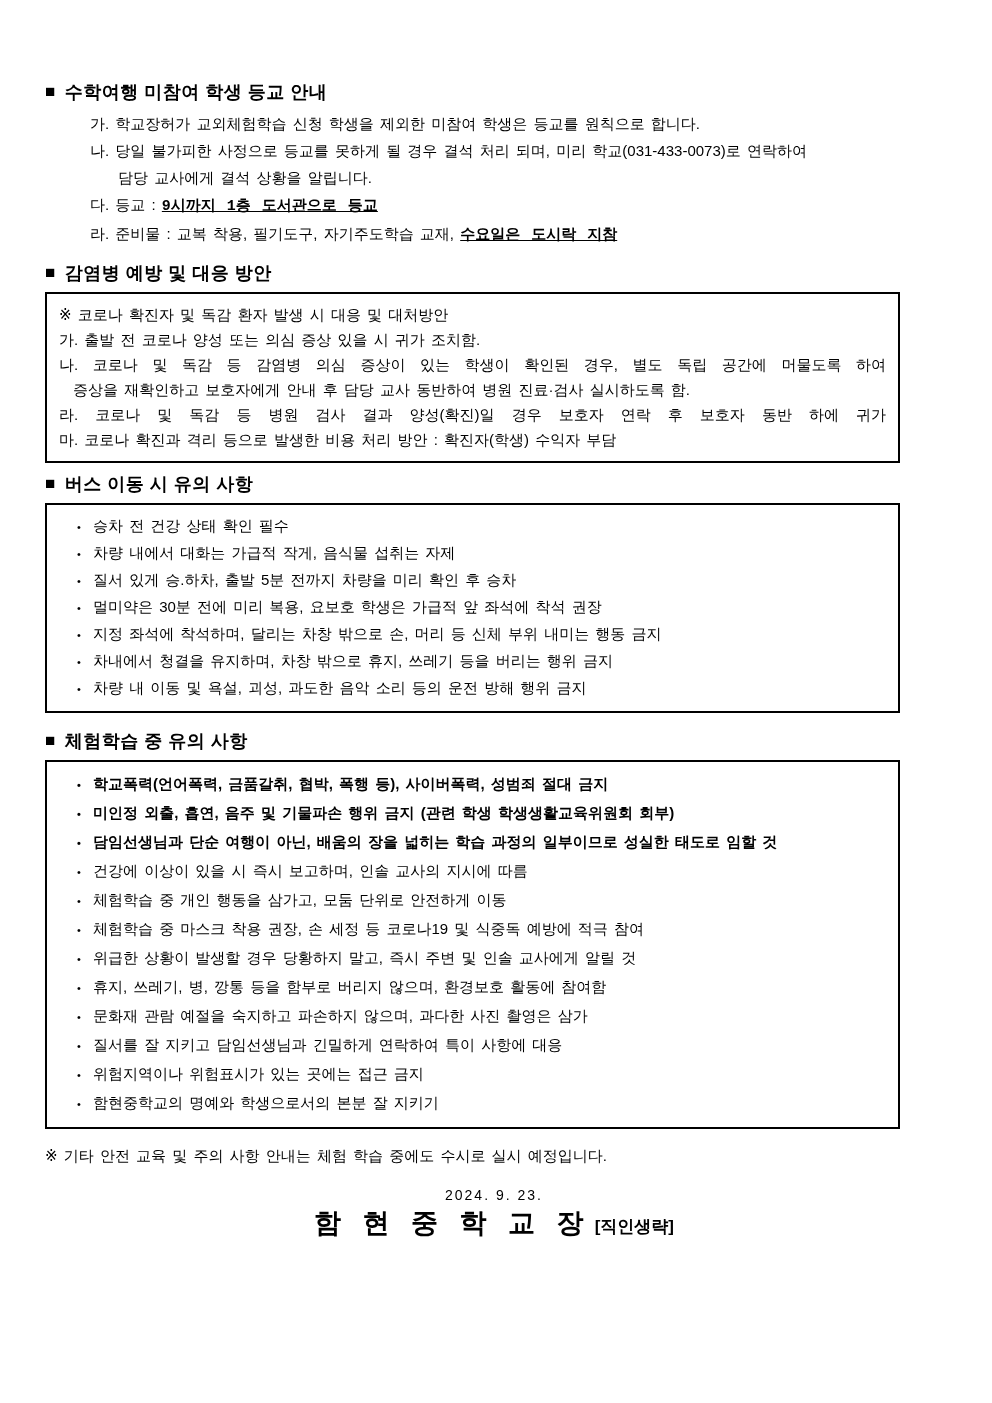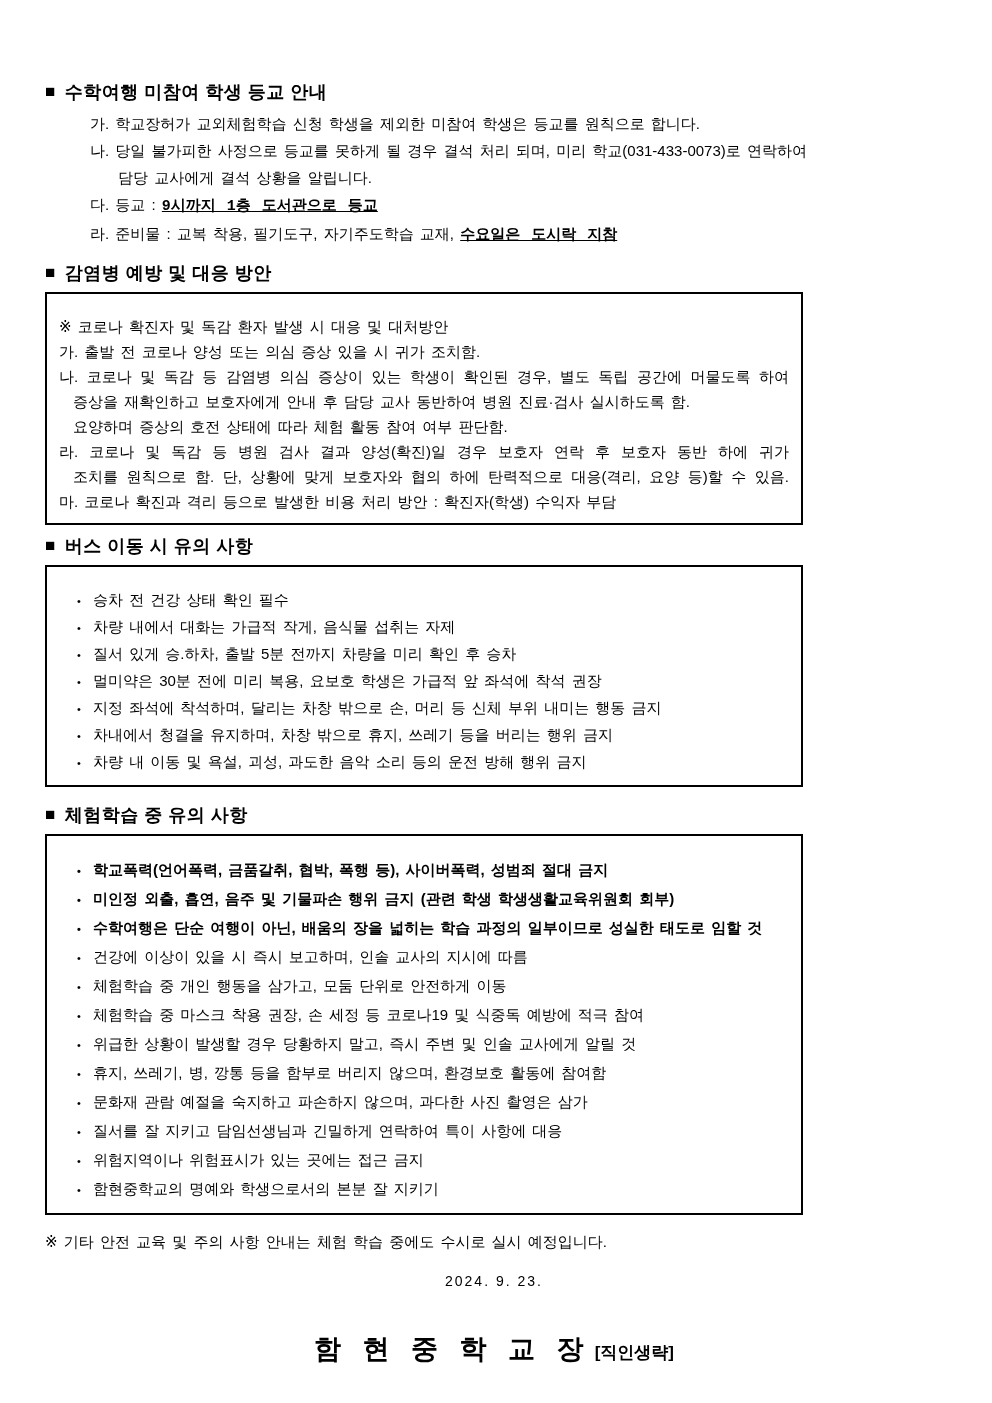--- a/index.html
+++ b/index.html
@@ -28,42 +28,42 @@
 
   
   .s1-list { margin: 6px 0 12px 45px; }
   .s1-line { line-height: 27px; white-space: nowrap; word-spacing: 2px; }
   .s1-cont { padding-left: 28px; }
   .emph { font-weight: bold; text-decoration: underline; font-family: Liberation Mono, monospace; }
 
   
   .box {
     border: 2px solid #000000;
-    width: 758px;
+    width: 855px;
     margin-top: 7px;
     margin-bottom: 0;
-    padding: 20px 12px 9px 12px;
+    padding: 8px 12px 9px 12px;
     overflow: hidden;
   }
   .bx-line { line-height: 25px; word-spacing: 2px; white-space: nowrap; }
   .bx-line.wrapline { white-space: normal; text-align: justify; text-align-last: justify; }
   .bx-cont { padding-left: 14px; }
 
   .bullet-line { display: flex; align-items: baseline; line-height: 26px; padding-left: 18px; word-spacing: 2px; white-space: nowrap; }
   .bullet-line .blt { width: 16px; flex: 0 0 16px; font-size: 11px; text-align: left; }
   .box3 .bullet-line { line-height: 27px; }
   .bold { font-weight: bold; }
 
   .mt-title2 { margin-top: 8px; }
   .mt-title3 { margin-top: 9px; }
   .mt-title4 { margin-top: 16px; }
 
   .note { margin-top: 15px; line-height: 24px; word-spacing: 2px; }
   .date-line { margin-top: 16px; text-align: center; font-size: 14px; letter-spacing: 2px; line-height: 23px; }
-  .signature { margin-top: 40px; text-align: center; line-height: 32px; white-space: nowrap; }
+  .signature { text-align: center; line-height: 32px; white-space: nowrap; }
   .sig-main { font-size: 27px; font-weight: bold; letter-spacing: 7px; }
   .sig-seal { font-size: 17px; font-weight: bold; letter-spacing: 0; }
 </style>
 </head>
 <body>
 
 <div class="page">
 
   <div class="sec-title">
     <span class="marker">■</span>
@@ -79,23 +79,21 @@
 
   <div class="sec-title mt-title2">
     <span class="marker">■</span>
     <span>감염병 예방 및 대응 방안</span>
   </div>
   <div class="box box1">
     <div class="bx-line">※ 코로나 확진자 및 독감 환자 발생 시 대응 및 대처방안</div>
     <div class="bx-line">가. 출발 전 코로나 양성 또는 의심 증상 있을 시 귀가 조치함.</div>
     <div class="bx-line wrapline">나. 코로나 및 독감 등 감염병 의심 증상이 있는 학생이 확인된 경우, 별도 독립 공간에 머물도록 하여</div>
     <div class="bx-line bx-cont">증상을 재확인하고 보호자에게 안내 후 담당 교사 동반하여 병원 진료·검사 실시하도록 함.</div>
-    <div class="bx-line bx-cont">요양하며 증상의 호전 상태에 따라 체험 활동 참여 여부 판단함.</div>
     <div class="bx-line wrapline">라. 코로나 및 독감 등 병원 검사 결과 양성(확진)일 경우 보호자 연락 후 보호자 동반 하에 귀가</div>
-    <div class="bx-line bx-cont wrapline">조치를 원칙으로 함. 단, 상황에 맞게 보호자와 협의 하에 탄력적으로 대응(격리, 요양 등)할 수 있음.</div>
     <div class="bx-line">마. 코로나 확진과 격리 등으로 발생한 비용 처리 방안 : 확진자(학생) 수익자 부담</div>
   </div>
 
   <div class="sec-title mt-title3">
     <span class="marker">■</span>
     <span>버스 이동 시 유의 사항</span>
   </div>
   <div class="box box2">
     <div class="bullet-line">
         <span class="blt">•</span>
@@ -135,21 +133,21 @@
     <div class="bullet-line bold">
         <span class="blt">•</span>
         <span>학교폭력(언어폭력, 금품갈취, 협박, 폭행 등), 사이버폭력, 성범죄 절대 금지</span>
       </div>
     <div class="bullet-line bold">
         <span class="blt">•</span>
         <span>미인정 외출, 흡연, 음주 및 기물파손 행위 금지 (관련 학생 학생생활교육위원회 회부)</span>
       </div>
     <div class="bullet-line bold">
         <span class="blt">•</span>
-        <span>수학여행은 단순 여행이 아닌, 배움의 장을 넓히는 학습 과정의 일부이므로 성실한 태도로 임할 것</span>
+        <span>담임선생님과 단순 여행이 아닌, 배움의 장을 넓히는 학습 과정의 일부이므로 성실한 태도로 임할 것</span>
       </div>
     <div class="bullet-line">
         <span class="blt">•</span>
         <span>건강에 이상이 있을 시 즉시 보고하며, 인솔 교사의 지시에 따름</span>
       </div>
     <div class="bullet-line">
         <span class="blt">•</span>
         <span>체험학습 중 개인 행동을 삼가고, 모둠 단위로 안전하게 이동</span>
       </div>
     <div class="bullet-line">

